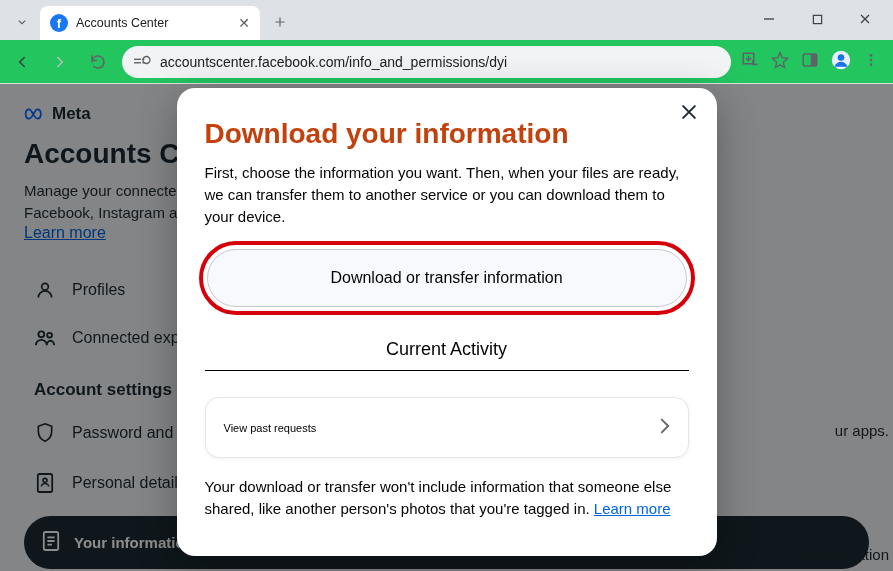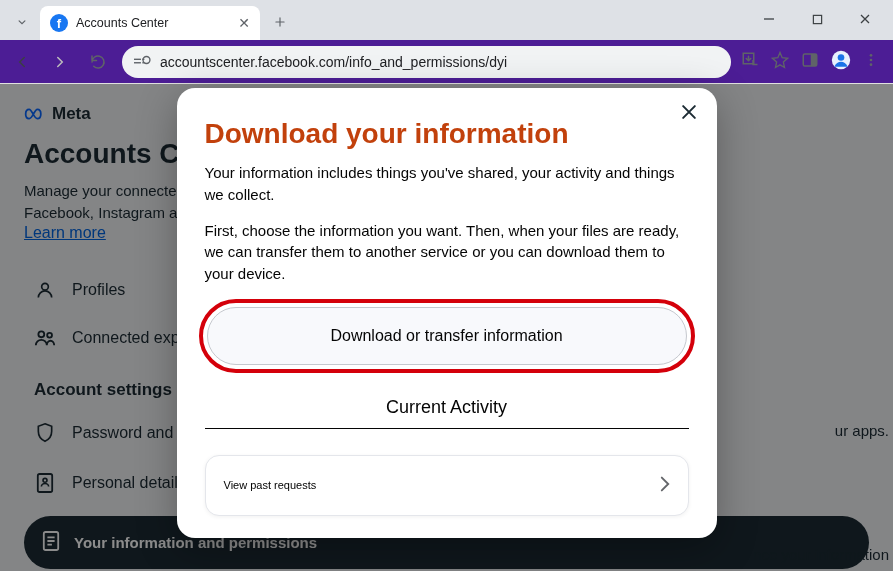--- a/index.html
+++ b/index.html
@@ -9,21 +9,21 @@
     .titlebar { height: 40px; background: #dee1e6; display: flex; align-items: flex-end; padding-left: 8px; }
     .tab-dropdown { width: 28px; height: 28px; display:flex; align-items:center; justify-content:center; margin-right:4px; margin-bottom:4px; border-radius:4px; }
     .tab { background: #fff; height: 34px; border-radius: 8px 8px 0 0; display: flex; align-items: center; padding: 0 10px; min-width: 220px; gap: 8px; }
     .tab .favicon { width: 18px; height: 18px; border-radius: 50%; background: #1877f2; display:flex; align-items:center; justify-content:center; color:#fff; font-weight:bold; font-size:13px; }
     .tab .title { font-size: 12.5px; color: #202124; flex:1; }
     .tab .close { font-size: 14px; color:#5f6368; }
     .newtab { width: 28px; height:28px; display:flex; align-items:center; justify-content:center; color:#5f6368; margin-left:6px; margin-bottom:4px; }
     .window-controls { margin-left:auto; display:flex; align-items:center; gap:4px; padding-right:6px; padding-bottom:6px;}
     .window-controls .wc { width:44px; height:30px; display:flex; align-items:center; justify-content:center; color:#3c4043; font-size:14px;}
 
-    .toolbar { height: 44px; background:#4c1d95; border-bottom:1px solid #e0e0e0; display:flex; align-items:center; padding:0 8px; gap:10px;}
+    .toolbar { height: 44px; background:#22c55e; border-bottom:1px solid #e0e0e0; display:flex; align-items:center; padding:0 8px; gap:10px;}
     .nav-btn { width:28px; height:28px; display:flex; align-items:center; justify-content:center; color:#5f6368; border-radius:50%;}
     .nav-btn svg { width:18px; height:18px; }
     .nav-btn.disabled { color:#bdbdbd; }
     .addrbar { flex:1; height:32px; background:#f1f3f4; border-radius:16px; display:flex; align-items:center; padding:0 12px; gap:8px; font-size:14px; color:#202124;}
     .addrbar .secure { color:#5f6368; font-size:13px; }
     .toolbar-right { display:flex; align-items:center; gap:12px; padding-right:6px;}
     .toolbar-right .icon { color:#5f6368; }
 
     
     .page-area { position: relative; height: calc(571px - 84px); background: #f0f2f5; }
@@ -214,30 +214,32 @@
 
   <div class="overlay"></div>
 
   <div class="modal">
     <button class="modal-close">
       <svg width="20" height="20" viewBox="0 0 24 24">
           <path d="M5 5l14 14M19 5L5 19" stroke="#1c2b33" stroke-width="2.4" stroke-linecap="round"></path>
         </svg>
     </button>
     <h2>Download your information</h2>
-    <p>Your information includes things you've shared, your activity and things we collect.</p>
     <p>First, choose the information you want. Then, when your files are ready, we can transfer them to another service or you can download them to your device.</p>
     <div class="highlight-ring">
       <button class="primary-btn">Download or transfer information</button>
     </div>
     <div class="tabs">
       <div class="mtab active">Current Activity</div>
     </div>
     <div class="card">
       <span class="card-title">View past requests</span>
       <span class="card-chevron">
         <svg width="10" height="16" viewBox="0 0 12 20">
             <path d="M2 2l8 8-8 8" stroke="#65676b" stroke-width="2.4" fill="none" stroke-linecap="round"></path>
           </svg>
       </span>
     </div>
+    <p class="footnote">
+      <span>Your download or transfer won't include information that someone else shared, like another person's photos that you're tagged in. </span><a href="#" class="learn-link">Learn more</a>
+    </p>
   </div>
 </div>
 
 </body></html>

